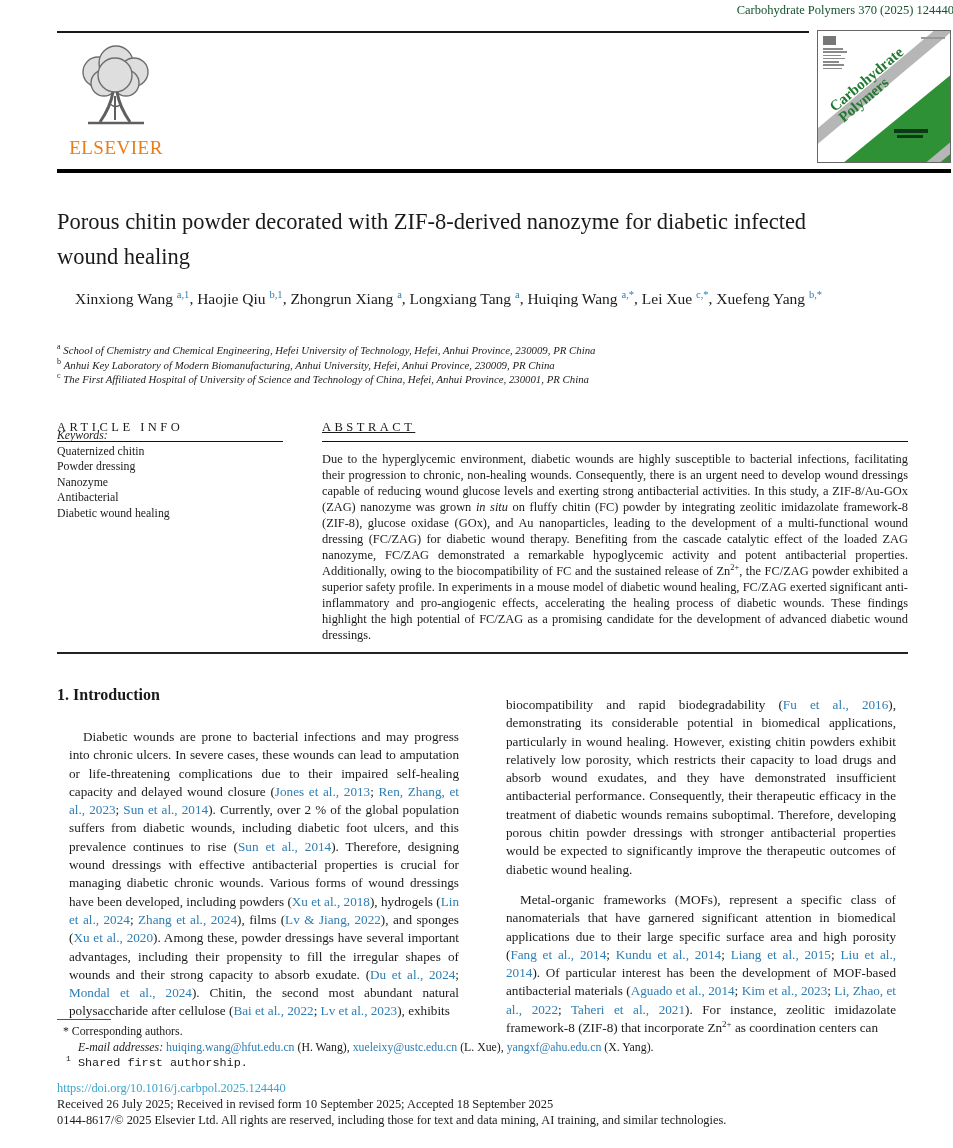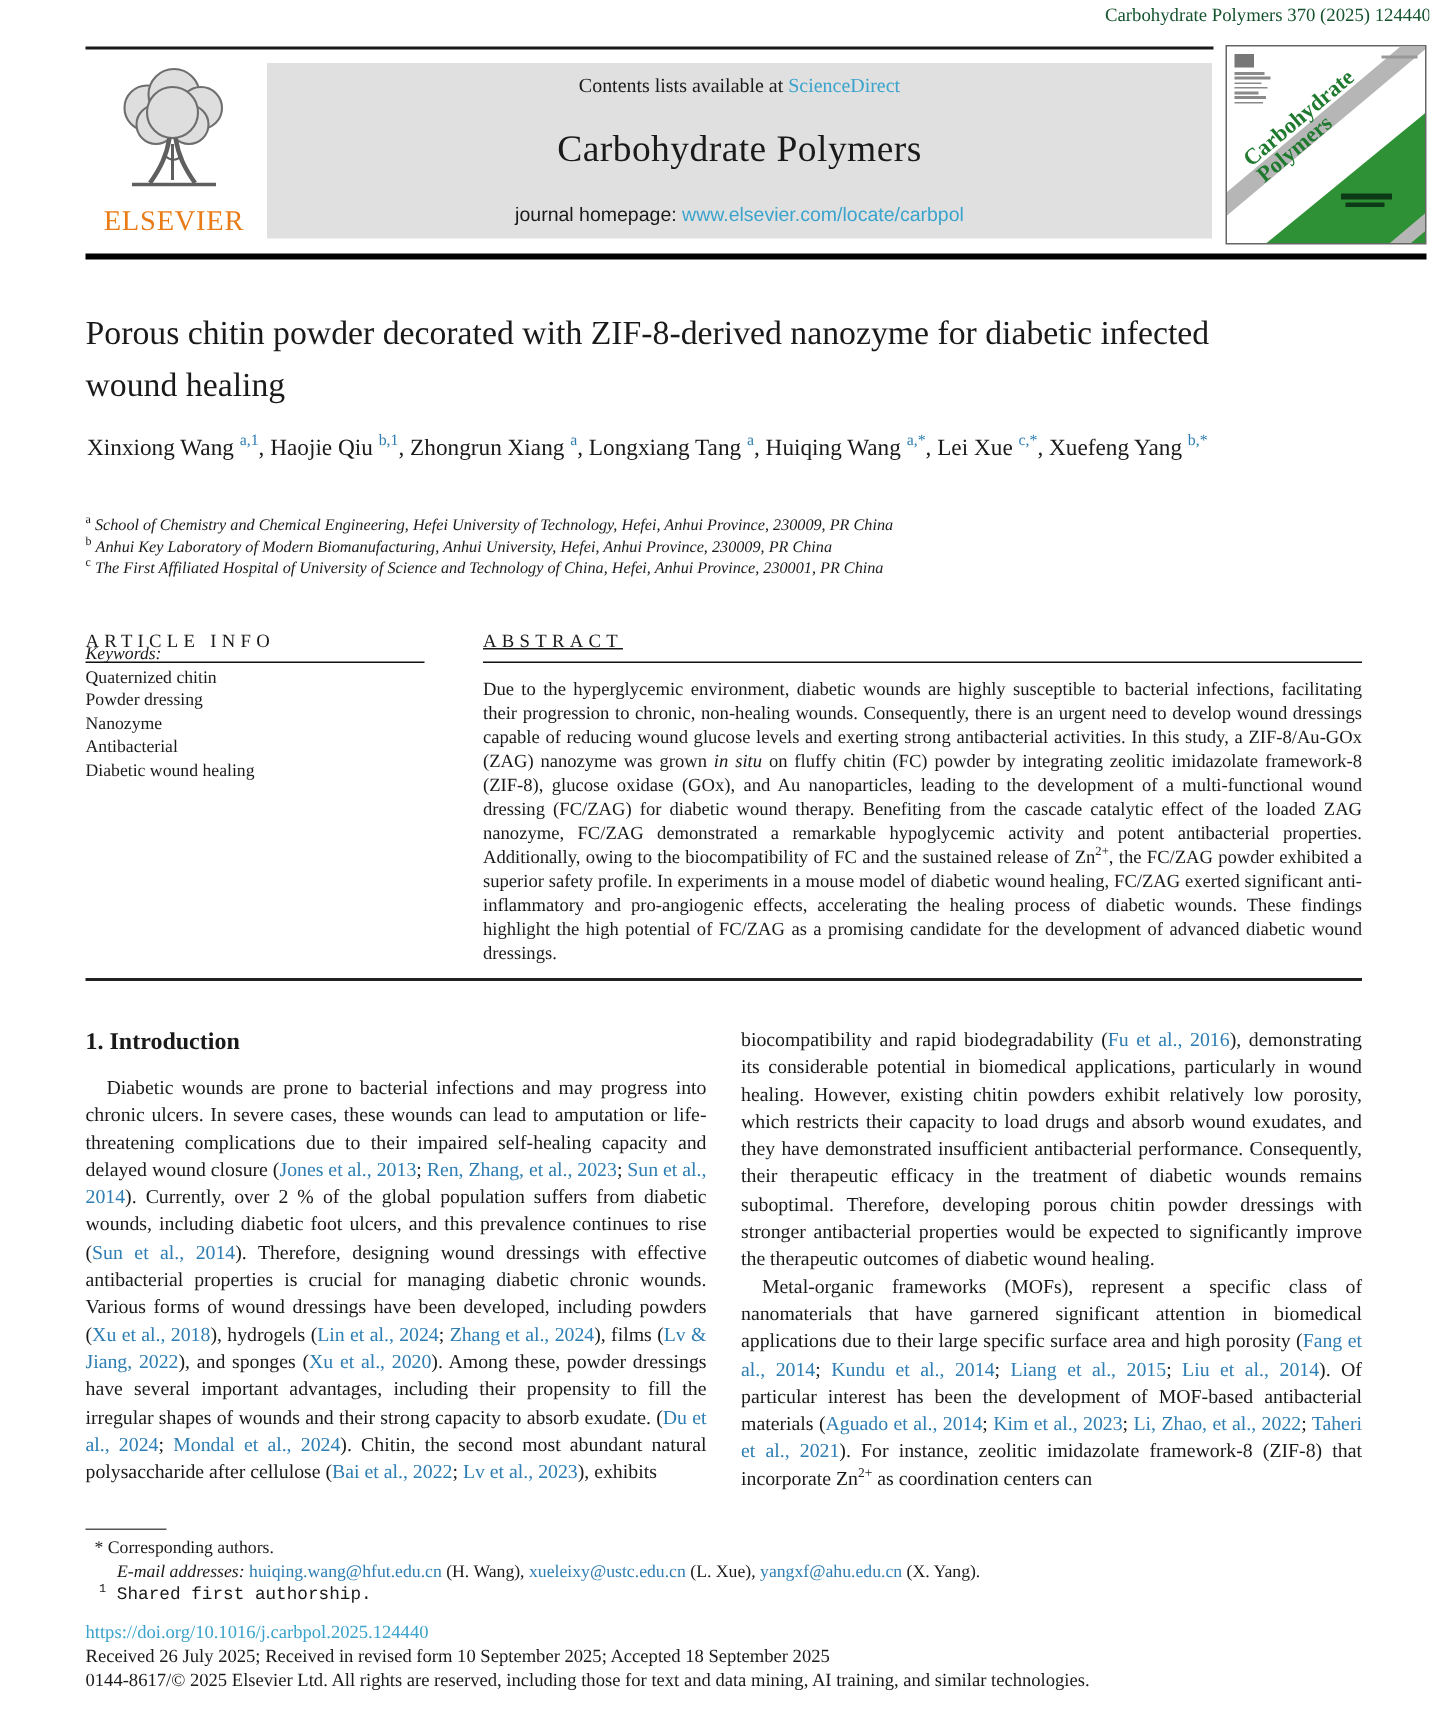--- a/index.html
+++ b/index.html
@@ -59,42 +59,42 @@
   .cv-sub{position:absolute;width:160px;height:3px;background:var(--cover-green);transform:rotate(-40deg);}
   .sub1{left:16px;top:101px;}
   .sub2{left:26px;top:110px;}
   .cv-green{position:absolute;inset:0;background:var(--cover-green);
     clip-path:polygon(100% 34%,100% 100%,20% 100%);}
   .cv-green-label{position:absolute;left:76px;top:98px;width:34px;height:3.5px;background:#0c3a16;}
   .cv-green-label2{position:absolute;left:79px;top:104px;width:26px;height:2.5px;background:#0c3a16;}
 
   
   .article-title{position:absolute;left:57px;top:205px;width:810px;font-size:22.5px;line-height:1.55;}
-  .authors{position:absolute;left:58px;top:287px;width:800px;font-size:15.5px;line-height:1.5;}
+  .authors{position:absolute;left:75px;top:287px;width:800px;font-size:15.5px;line-height:1.5;}
   .affiliations{position:absolute;left:57px;top:343px;width:830px;font-size:10.8px;line-height:14.5px;}
   .aff .it{font-style:italic;}
   .aff sup{font-size:8px;}
 
   
   .sec-heading{position:absolute;font-size:12.5px;letter-spacing:3.5px;}
   .h-info{left:57px;top:420px;}
   .h-abs{left:322px;top:420px;text-decoration:underline;}
   .rule-info{position:absolute;left:57px;top:441px;width:226px;height:1px;background:#111;}
   .rule-abs{position:absolute;left:322px;top:441px;width:586px;height:1px;background:#111;}
   .keywords{position:absolute;left:57px;top:428px;width:220px;font-size:11.8px;line-height:15.5px;}
   .abstract{position:absolute;left:322px;top:451px;width:586px;font-size:12.4px;line-height:16px;
     text-align:justify;}
   .divider{position:absolute;left:57px;top:652px;width:851px;height:1.5px;background:#222;}
 
   
   .intro-heading{position:absolute;left:57px;top:686px;font-size:16px;font-weight:bold;}
   .col{position:absolute;width:414px;font-size:13.2px;line-height:18.3px;text-align:justify;}
   .col-left{left:57px;top:716px;}
   .col-right{left:494px;top:684px;}
-  .col p{margin:0;}
+  .col p{margin:12px;}
   .col p.ind{text-indent:14px;}
 
   
   .fn-rule{position:absolute;left:57px;top:1019px;width:54px;height:1px;background:#555;}
   .footnotes{position:absolute;left:57px;top:1024px;width:851px;font-size:11.8px;line-height:15.8px;}
   .fn-line1{padding-left:6px;}
   .fn-line2{padding-left:21px;}
   .fn-line3{padding-left:9px;font-family:Liberation Mono, monospace;}
   .footer{position:absolute;left:57px;top:1081px;width:851px;font-size:12.4px;line-height:15.8px;}
   .footer .doi{color:var(--link-light);}
@@ -121,25 +121,20 @@
         <path d="M47 50 C 45 62, 41 70, 34 80" stroke-width="3"></path>
         <path d="M51 50 C 53 62, 57 70, 64 80" stroke-width="3"></path>
         <path d="M49 54 C 49 64, 49 72, 49 78" stroke-width="2"></path>
         <path d="M44 62 q 6 5 11 0" stroke-width="1.4"></path>
         <line x1="22" y1="81" x2="78" y2="81" stroke-width="2.4"></line>
       </g>
     </svg>
     <div class="logo-word">ELSEVIER</div>
   </div>
 
-  <div class="banner">
-    <div class="contents-line"><span>Contents lists available at </span><span class="lnk-light">ScienceDirect</span></div>
-    <div class="banner-title">Carbohydrate Polymers</div>
-    <div class="homepage-line"><span>journal homepage: </span><span class="lnk-light">www.elsevier.com/locate/carbpol</span></div>
-  </div>
 
   <div class="cover">
     <div class="cv-band band1"></div>
     <div class="cv-green"></div>
     <div class="cv-band band2"></div>
     <div class="cv-title">Carbohydrate
 Polymers</div>
     <div class="cv-sub sub1"></div>
     <div class="cv-sub sub2"></div>
     <div class="cv-green-label"></div>

